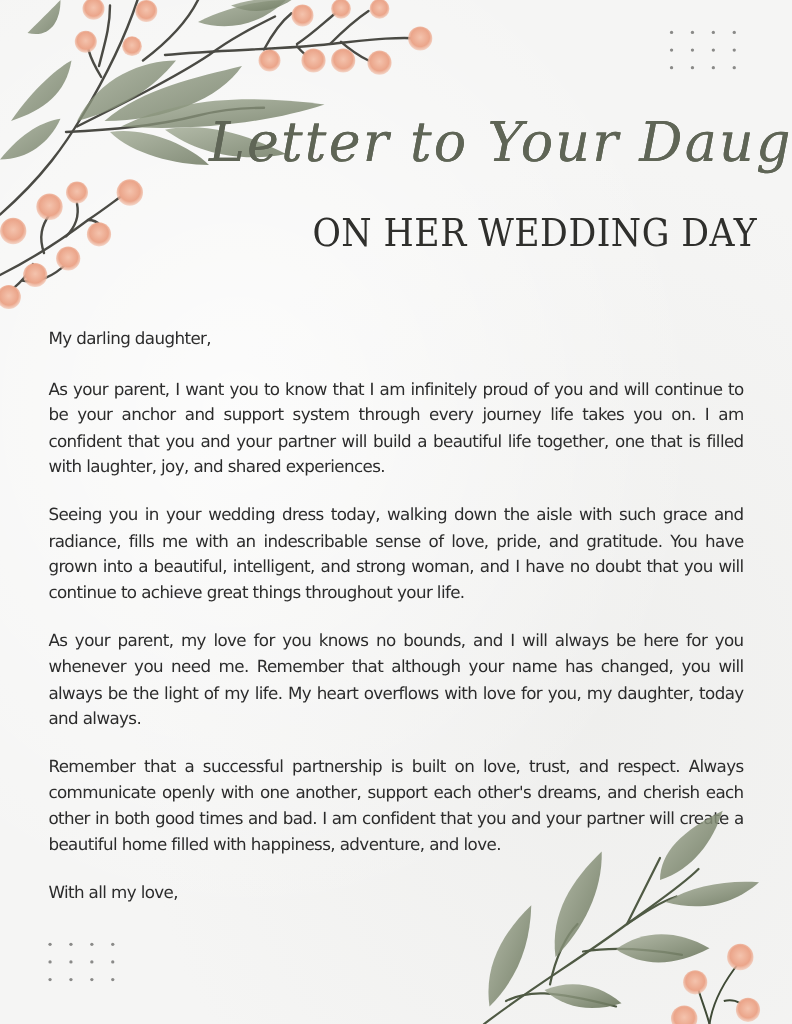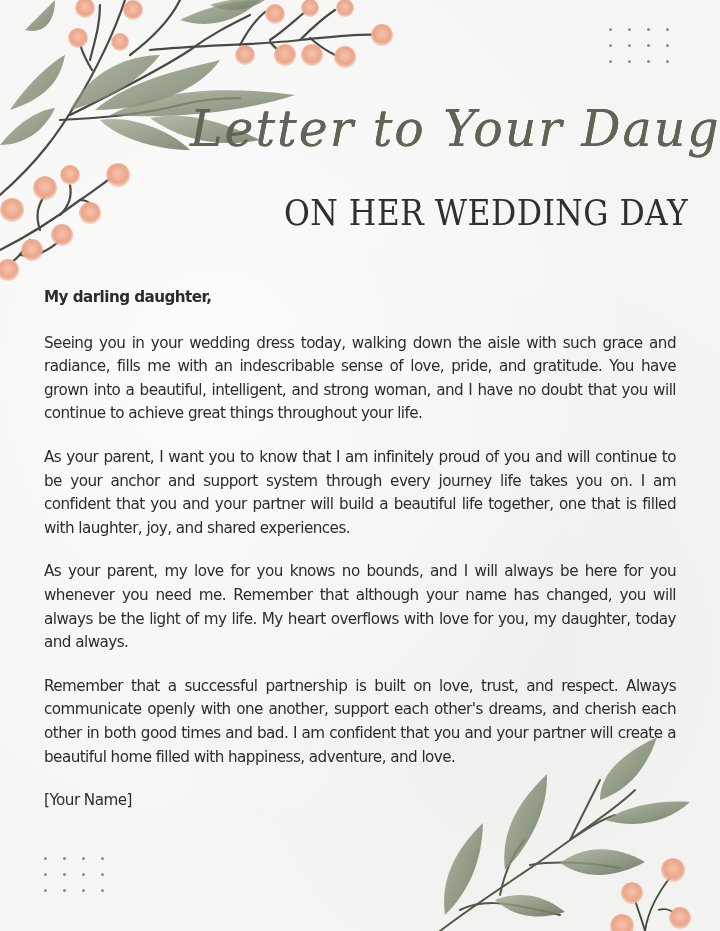--- a/index.html
+++ b/index.html
@@ -33,21 +33,21 @@
     font-weight: 300; font-size: 35px; letter-spacing: 0.5px;
     color: #2f2f2c; white-space: nowrap;
     transform: scaleX(0.9); transform-origin: left top;
   }
   .letter {
     position: absolute; left: 44px; top: 285px; width: 632px;
     font-family: "DejaVu Sans", sans-serif;
     font-size: 15.2px; line-height: 23.6px;
     color: #2c2c2c; letter-spacing: -0.55px;
   }
-  .salutation { font-weight: bold; margin: 1px 0 22px 0; }
+  .salutation { font-weight: normal; margin: 12px 0 22px 0; }
   .para { margin: 0 0 20px 0; text-align: justify; }
   .closing { margin: 0 0 20px 0; }
   .signature { margin: 0; }
   .dots { position: absolute; display: grid; grid-template-columns: repeat(4, 6px); column-gap: 13px; row-gap: 13px; }
   .dot { width: 3px; height: 3px; border-radius: 50%; background: #8a8a88; }
 </style>
 </head>
 <body>
 
 <div class="page">
@@ -137,25 +137,25 @@
       <span class="dot"></span>
       <span class="dot"></span>
       <span class="dot"></span>
   </div>
 
   <div class="title-script">Letter to Your Daughter</div>
   <div class="title-sub">ON HER WEDDING DAY</div>
 
   <div class="letter">
     <p class="salutation">My darling daughter,</p>
+    <p class="para">As your parent, I want you to know that I am infinitely proud of you and will continue to be your anchor and support system through every journey life takes you on. I am confident that you and your partner will build a beautiful life together, one that is filled with laughter, joy, and shared experiences.</p>
     <p class="para">Seeing you in your wedding dress today, walking down the aisle with such grace and radiance, fills me with an indescribable sense of love, pride, and gratitude. You have grown into a beautiful, intelligent, and strong woman, and I have no doubt that you will continue to achieve great things throughout your life.</p>
-    <p class="para">As your parent, I want you to know that I am infinitely proud of you and will continue to be your anchor and support system through every journey life takes you on. I am confident that you and your partner will build a beautiful life together, one that is filled with laughter, joy, and shared experiences.</p>
     <p class="para">As your parent, my love for you knows no bounds, and I will always be here for you whenever you need me. Remember that although your name has changed, you will always be the light of my life. My heart overflows with love for you, my daughter, today and always.</p>
     <p class="para">Remember that a successful partnership is built on love, trust, and respect. Always communicate openly with one another, support each other's dreams, and cherish each other in both good times and bad. I am confident that you and your partner will create a beautiful home filled with happiness, adventure, and love.</p>
-    <p class="signature">[Your Name]</p>
+    <p class="closing">With all my love,</p>
   </div>
 
   <div class="dots" style="left:44px;top:857px;">
     <span class="dot"></span>
       <span class="dot"></span>
       <span class="dot"></span>
       <span class="dot"></span>
     <span class="dot"></span>
       <span class="dot"></span>
       <span class="dot"></span>

